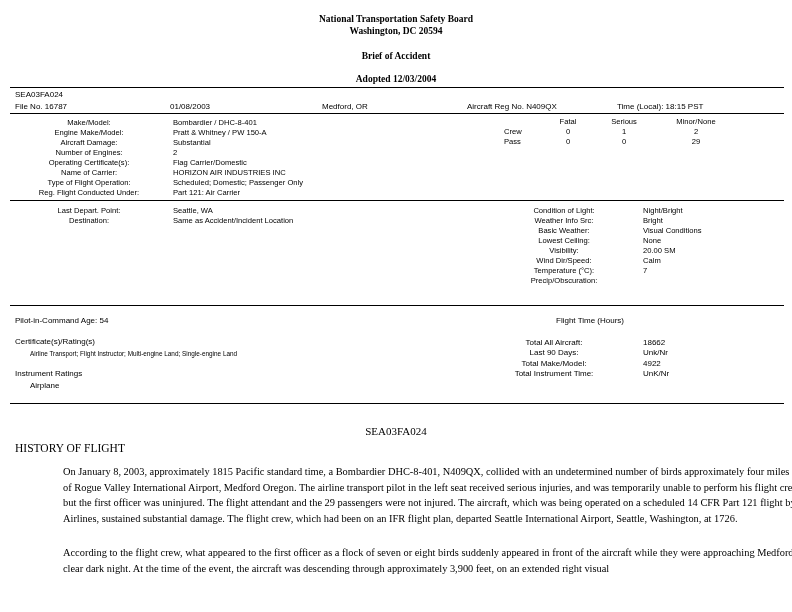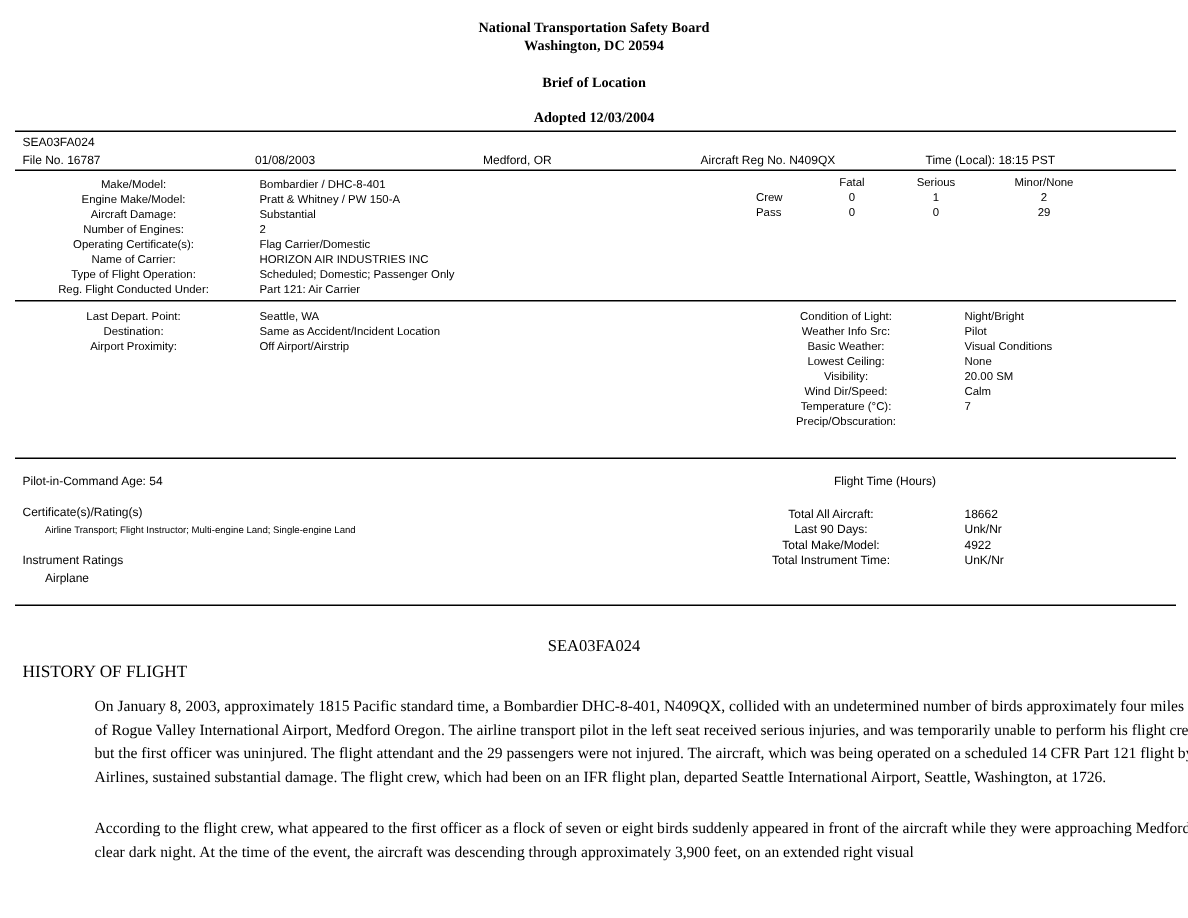--- a/index.html
+++ b/index.html
@@ -34,21 +34,21 @@
   .section-title { position:absolute; left:15px;
     font-family:"Liberation Serif", serif; font-size:11.5px; }
 </style>
 </head>
 <body>
 
 <div class="page">
 
   <div class="hdr-line" style="top:14px;">National Transportation Safety Board</div>
   <div class="hdr-line" style="top:26px;">Washington, DC 20594</div>
-  <div class="hdr-line" style="top:51px;">Brief of Location</div>
+  <div class="hdr-line" style="top:51px;">Brief of Accident</div>
   <div class="hdr-line" style="top:74px;">Adopted 12/03/2004</div>
 
   <div class="rule" style="top:87px;"></div>
   <div class="abs idrow" style="left:15px; top:90px;">SEA03FA024</div>
   <div class="abs idrow" style="left:15px; top:102px;">File No. 16787</div>
   <div class="abs idrow" style="left:170px; top:102px;">01/08/2003</div>
   <div class="abs idrow" style="left:322px; top:102px;">Medford, OR</div>
   <div class="abs idrow" style="left:467px; top:102px;">Aircraft Reg No. N409QX</div>
   <div class="abs idrow" style="left:617px; top:102px;">Time (Local): 18:15 PST</div>
   <div class="rule" style="top:113px;"></div>
@@ -107,34 +107,30 @@
 
   <div class="kvblock w158" style="left:10px; top:206px;">
     <div class="kv">
         <span class="lbl">Last Depart. Point:</span>
         <span class="val">Seattle, WA</span>
       </div>
     <div class="kv">
         <span class="lbl">Destination:</span>
         <span class="val">Same as Accident/Incident Location</span>
       </div>
-    <div class="kv">
-        <span class="lbl">Airport Proximity:</span>
-        <span class="val">Off Airport/Airstrip</span>
-      </div>
   </div>
 
   <div class="kvblock w148" style="left:490px; top:206px;">
     <div class="kv">
         <span class="lbl">Condition of Light:</span>
         <span class="val">Night/Bright</span>
       </div>
     <div class="kv">
         <span class="lbl">Weather Info Src:</span>
-        <span class="val">Pilot</span>
+        <span class="val">Bright</span>
       </div>
     <div class="kv">
         <span class="lbl">Basic Weather:</span>
         <span class="val">Visual Conditions</span>
       </div>
     <div class="kv">
         <span class="lbl">Lowest Ceiling:</span>
         <span class="val">None</span>
       </div>
     <div class="kv">

